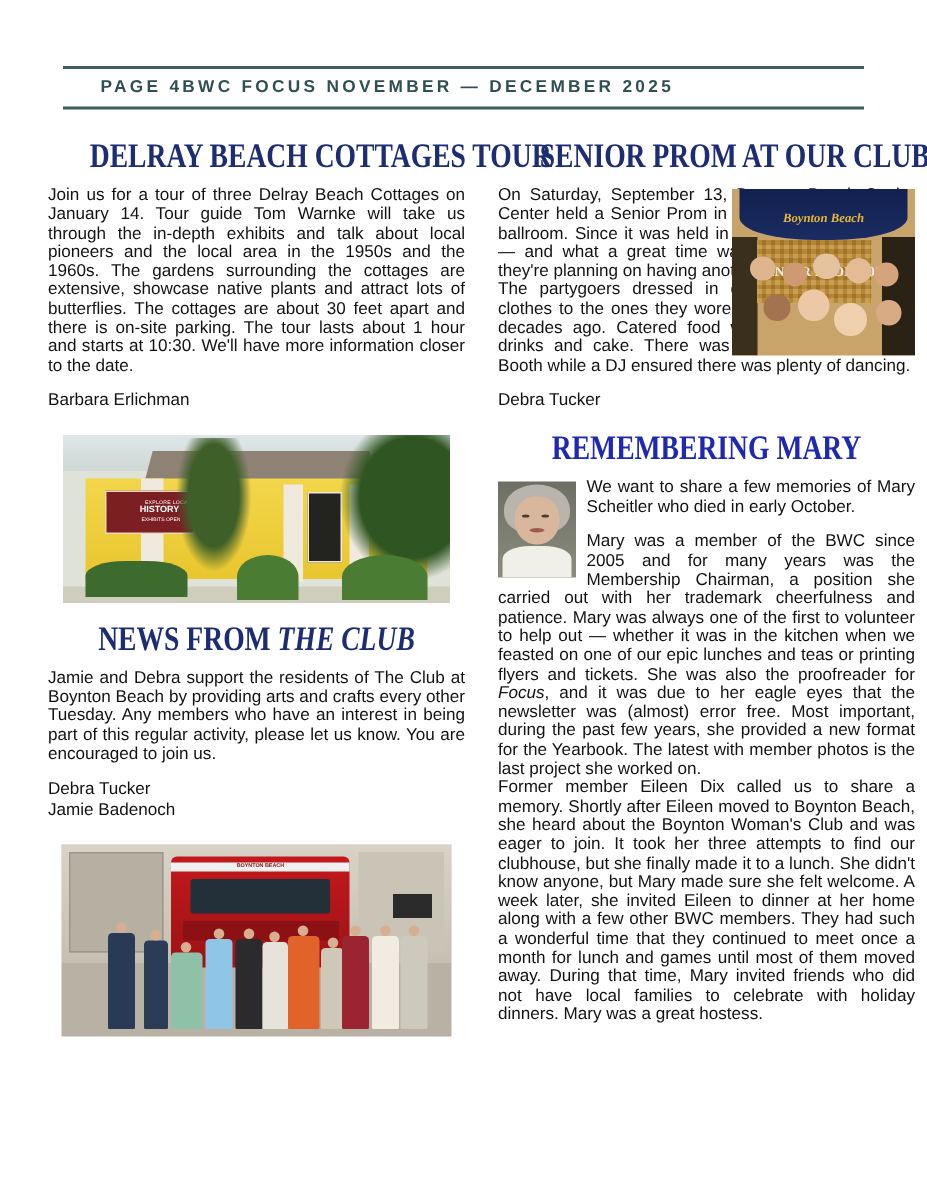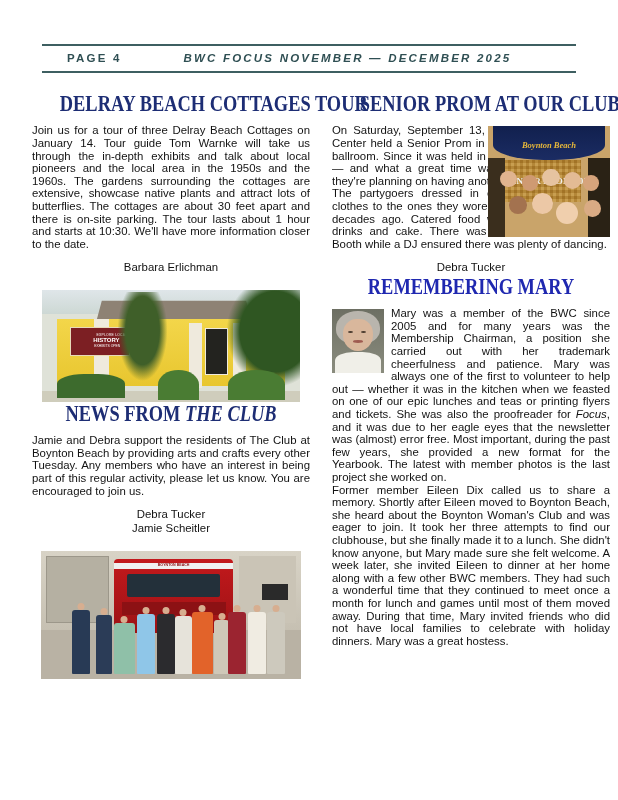--- a/index.html
+++ b/index.html
@@ -32,23 +32,21 @@
     letter-spacing: 2.2px;
     color: #2f4f53;
     margin-left: 25px;
     white-space: nowrap;
   }
   .masthead .issue {
     font-size: 11.5px;
     font-weight: bold;
     letter-spacing: 2.2px;
     color: #2f4f53;
-    margin-left: 62px;
     white-space: nowrap;
-    font-style: italic;
   }
 
   
   .col {
     position: absolute;
     top: 92px;
     width: 278px;
   }
   .col-left  { left: 32px; }
   .col-right { left: 332px; }
@@ -81,21 +79,21 @@
     hyphens: none;
   }
   p.body:last-child { margin-bottom: 0; }
   p.body em { }
 
   .byline {
     margin: 0;
     font-size: 11.4px;
     line-height: 13.4px;
     color: #121212;
-    text-align: center;
+    text-align: left;
   }
   .byline-block { margin-top: 9px; }
 
   
   .photo { display: block; position: relative; overflow: hidden; }
 
   
   .photo-cottage {
     width: 258px; height: 112px;
     margin: 15px auto 0 auto;
@@ -203,21 +201,21 @@
              background:#b5b0a2; border:1px solid #9c978a; }
   .fh-bay2 { position:absolute; right:2%; top:4%; width:22%; height:52%;
              background:#cac4b6; }
   .fh-mon  { position:absolute; right:5%; top:26%; width:10%; height:12%;
              background:#2a2a2a; }
   .person  { position:absolute; bottom:4%; border-radius:3px 3px 1px 1px; }
   .p-head  { position:absolute; left:50%; transform:translateX(-50%); top:-7px;
              width:7px; height:7px; border-radius:50%; background:#d7ae90; }
 
   
-  .sp-top-12 { }
+  .sp-top-12 { margin-top: 12px; }
   .clearfix::after { content:""; display:block; clear:both; }
 </style>
 </head>
 <body>
 
 <div class="page">
 
   <div class="masthead">
     <span class="page-no">PAGE 4</span>
     <span class="issue">BWC FOCUS NOVEMBER — DECEMBER 2025</span>
@@ -253,21 +251,21 @@
         <div class="cot-bush3"></div>
       </div>
     </div>
 
     <div class="sp-top-12">
       <h2 class="hd"><span>NEWS FROM </span><span class="ital">THE CLUB</span></h2>
 
       <p class="body">Jamie and Debra support the residents of The Club at Boynton Beach by providing arts and crafts every other Tuesday. Any members who have an interest in being part of this regular activity, please let us know. You are encouraged to join us.</p>
 
       <p class="byline byline-block">Debra Tucker</p>
-      <p class="byline">Jamie Scheitler</p>
+      <p class="byline">Jamie Badenoch</p>
 
       <div class="photo photo-fire">
         <div class="fh-wall"></div>
         <div class="fh-floor"></div>
         <div class="fh-bay1"></div>
         <div class="fh-bay2"></div>
         <div class="fh-mon"></div>
         <div class="fh-truck"></div>
         <div class="fh-band">
           <div class="fh-bandtxt">BOYNTON BEACH</div>
@@ -350,20 +348,21 @@
       <div class="clearfix">
         <div class="photo photo-mary">
           <div class="mary-hair"></div>
           <div class="mary-face"></div>
           <span class="mary-eye" style="left:30%;top:34%;"></span>
           <span class="mary-eye" style="left:55%;top:34%;"></span>
           <div class="mary-mouth"></div>
           <div class="mary-body"></div>
         </div>
 
+        <p class="body">We want to share a few memories of Mary Scheitler who died in early October.</p>
 
         <p class="body"><span>Mary was a member of the BWC since 2005 and for many years was the Membership Chairman, a position she carried out with her trademark cheerfulness and patience.  Mary was always one of the first to volunteer to help out — whether it was in the kitchen when we feasted on one of our epic lunches and teas or printing flyers and tickets. She was also the proofreader for</span> <em>Focus</em><span>, and it was due to her eagle eyes that the newsletter was (almost) error free. Most important, during the past few years, she provided a new format for the Yearbook. The latest with member photos is the last project she worked on.</span></p>
       </div>
 
       <p class="body">Former member Eileen Dix called us to share a memory.  Shortly after Eileen moved to Boynton Beach, she heard about the Boynton Woman's Club and was eager to join.  It took her three attempts to find our clubhouse, but she finally made it to a lunch.  She didn't know anyone, but Mary made sure she felt welcome. A week later, she invited Eileen to dinner at her home along with a few other BWC members. They had such a wonderful time that they continued to meet once a month for lunch and games until most of them moved away. During that time, Mary invited friends who did not have local families to celebrate with holiday dinners. Mary was a great hostess.</p>
     </div>
   </div>
 </div>
 
 </body></html>

